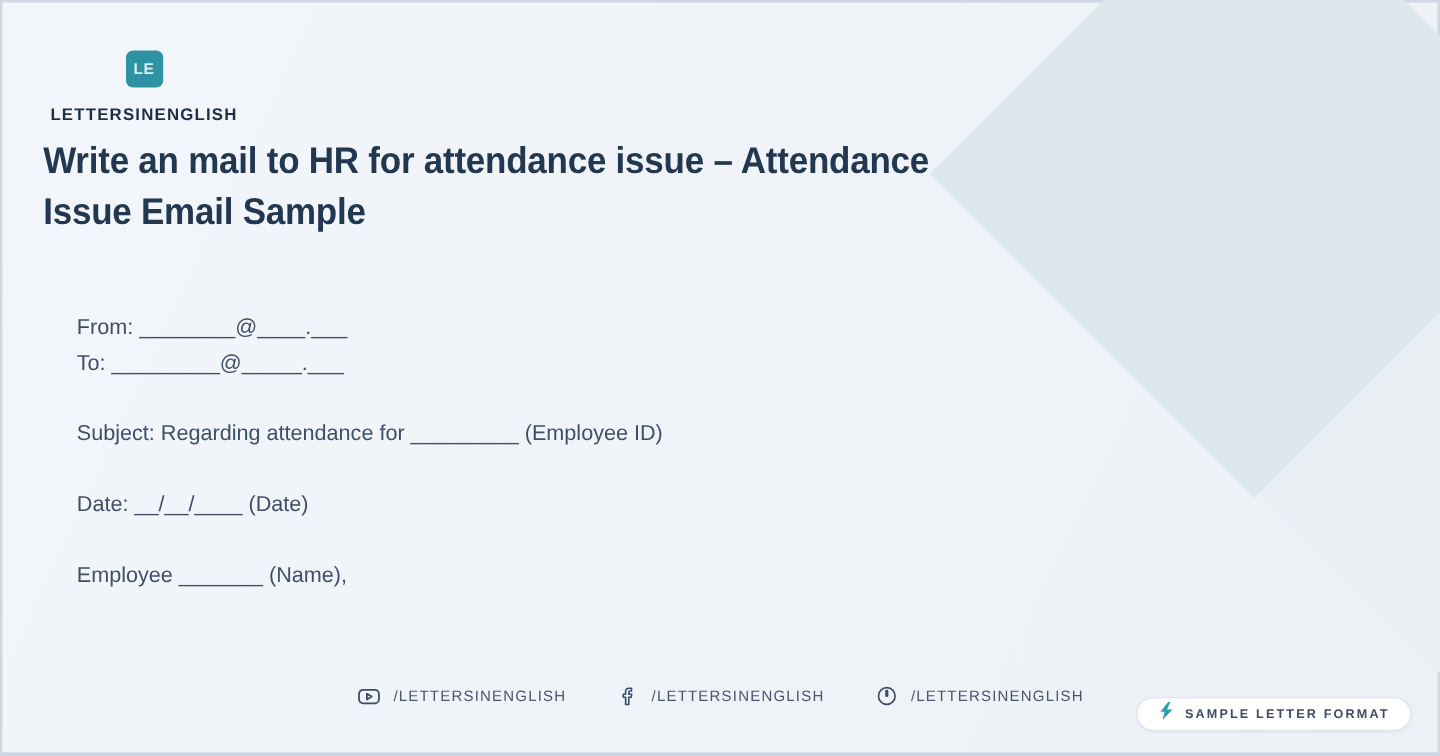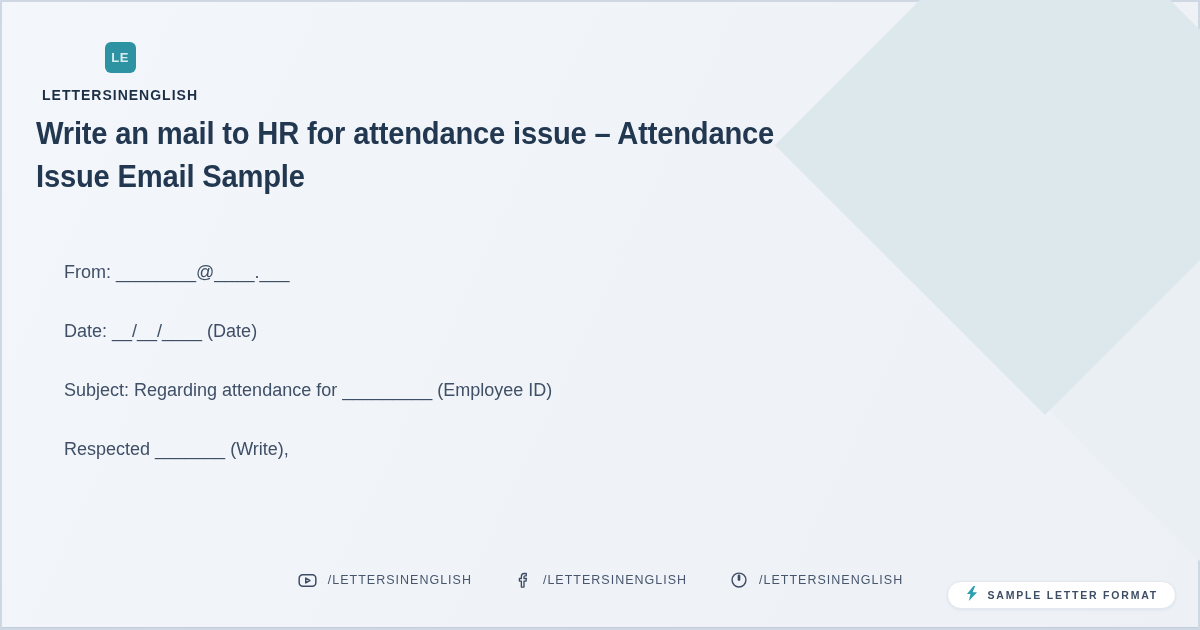--- a/index.html
+++ b/index.html
@@ -63,23 +63,24 @@
     <div class="brand-name">LETTERSINENGLISH</div>
   </div>
 
   <h1 class="title-wrap">
     <span class="title-line">Write an mail to HR for attendance issue – Attendance</span>
     <span class="title-line">Issue Email Sample</span>
   </h1>
 
   <div class="letter">
     <div class="line">From: ________@____.___</div>
+    <div class="line">To: _________@_____.___</div>
+    <div class="para">Subject: Regarding attendance for _________ (Employee ID)</div>
     <div class="para">Date: __/__/____ (Date)</div>
-    <div class="para">Subject: Regarding attendance for _________ (Employee ID)</div>
-    <div class="para">Respected _______ (Write),</div>
+    <div class="para">Employee _______ (Name),</div>
   </div>
 
   <div class="footer-social">
 
     <div class="social-item">
       <span>
         <svg width="21" height="21" viewBox="0 0 24 24" stroke-linejoin="round" stroke-linecap="round">
           <rect x="2.5" y="5.5" width="19" height="13" rx="4"></rect>
           <path d="M10 9.2 L14.6 12 L10 14.8 Z"></path>
         </svg>

